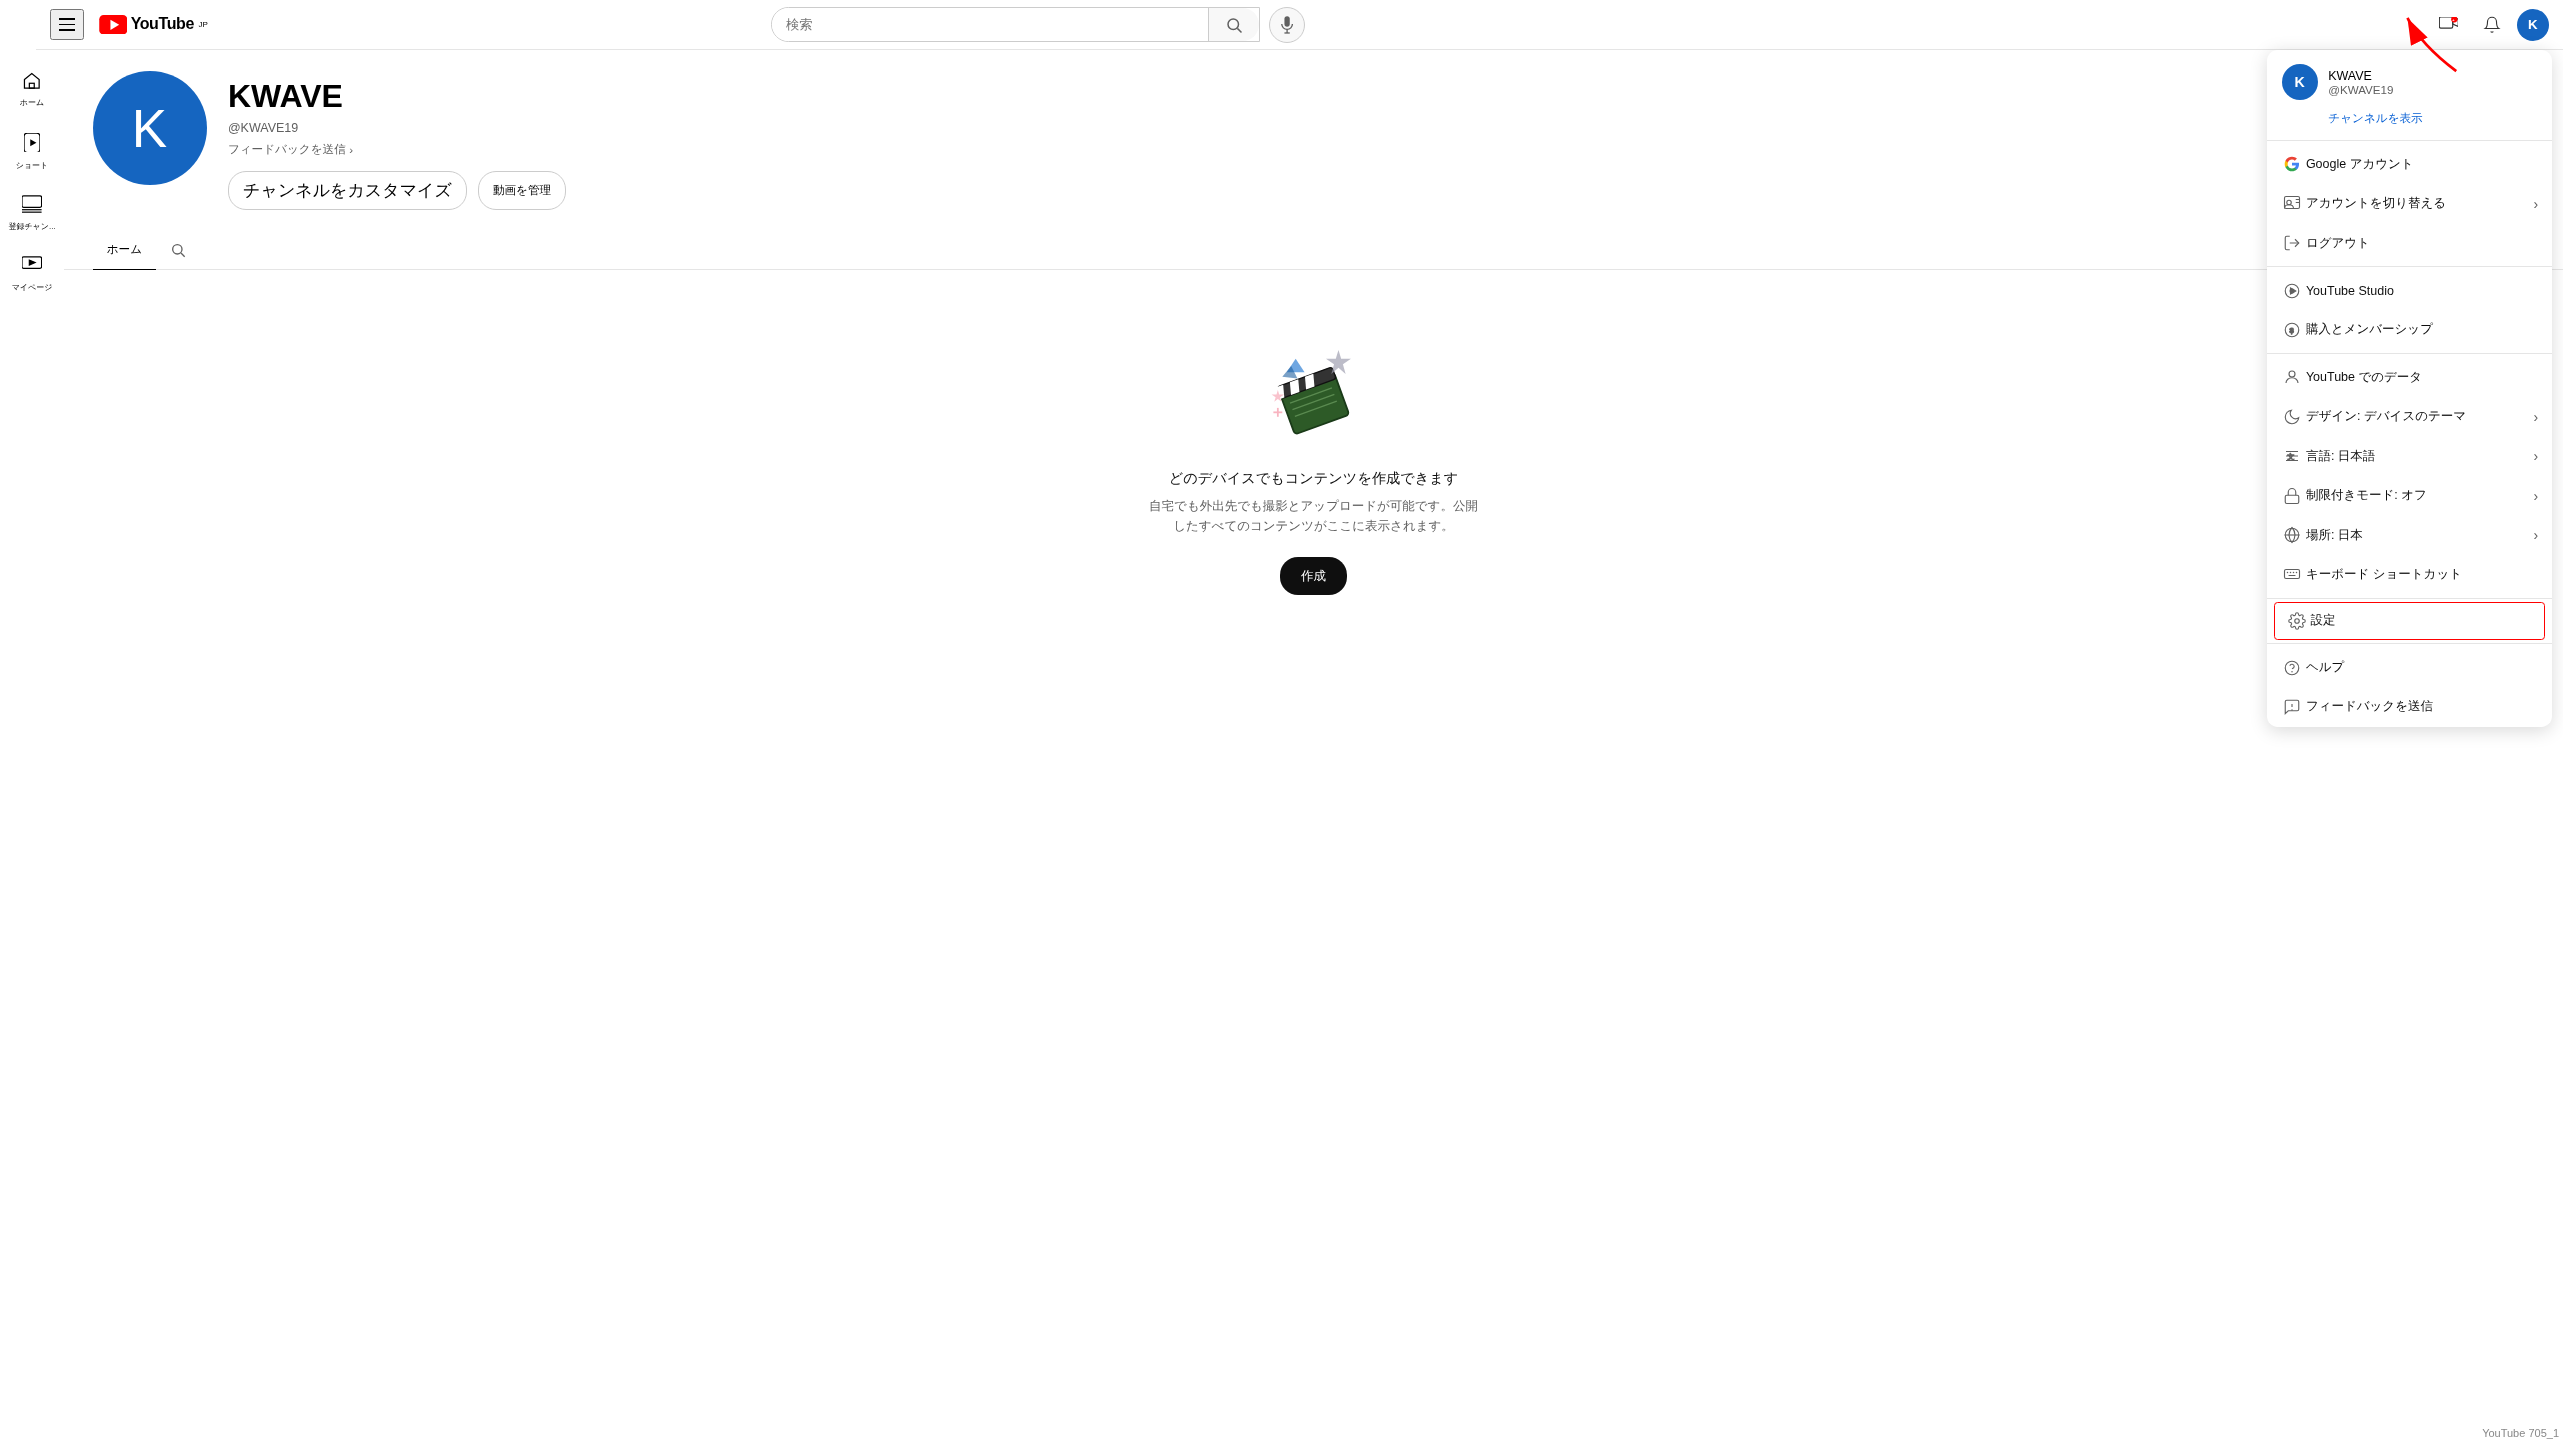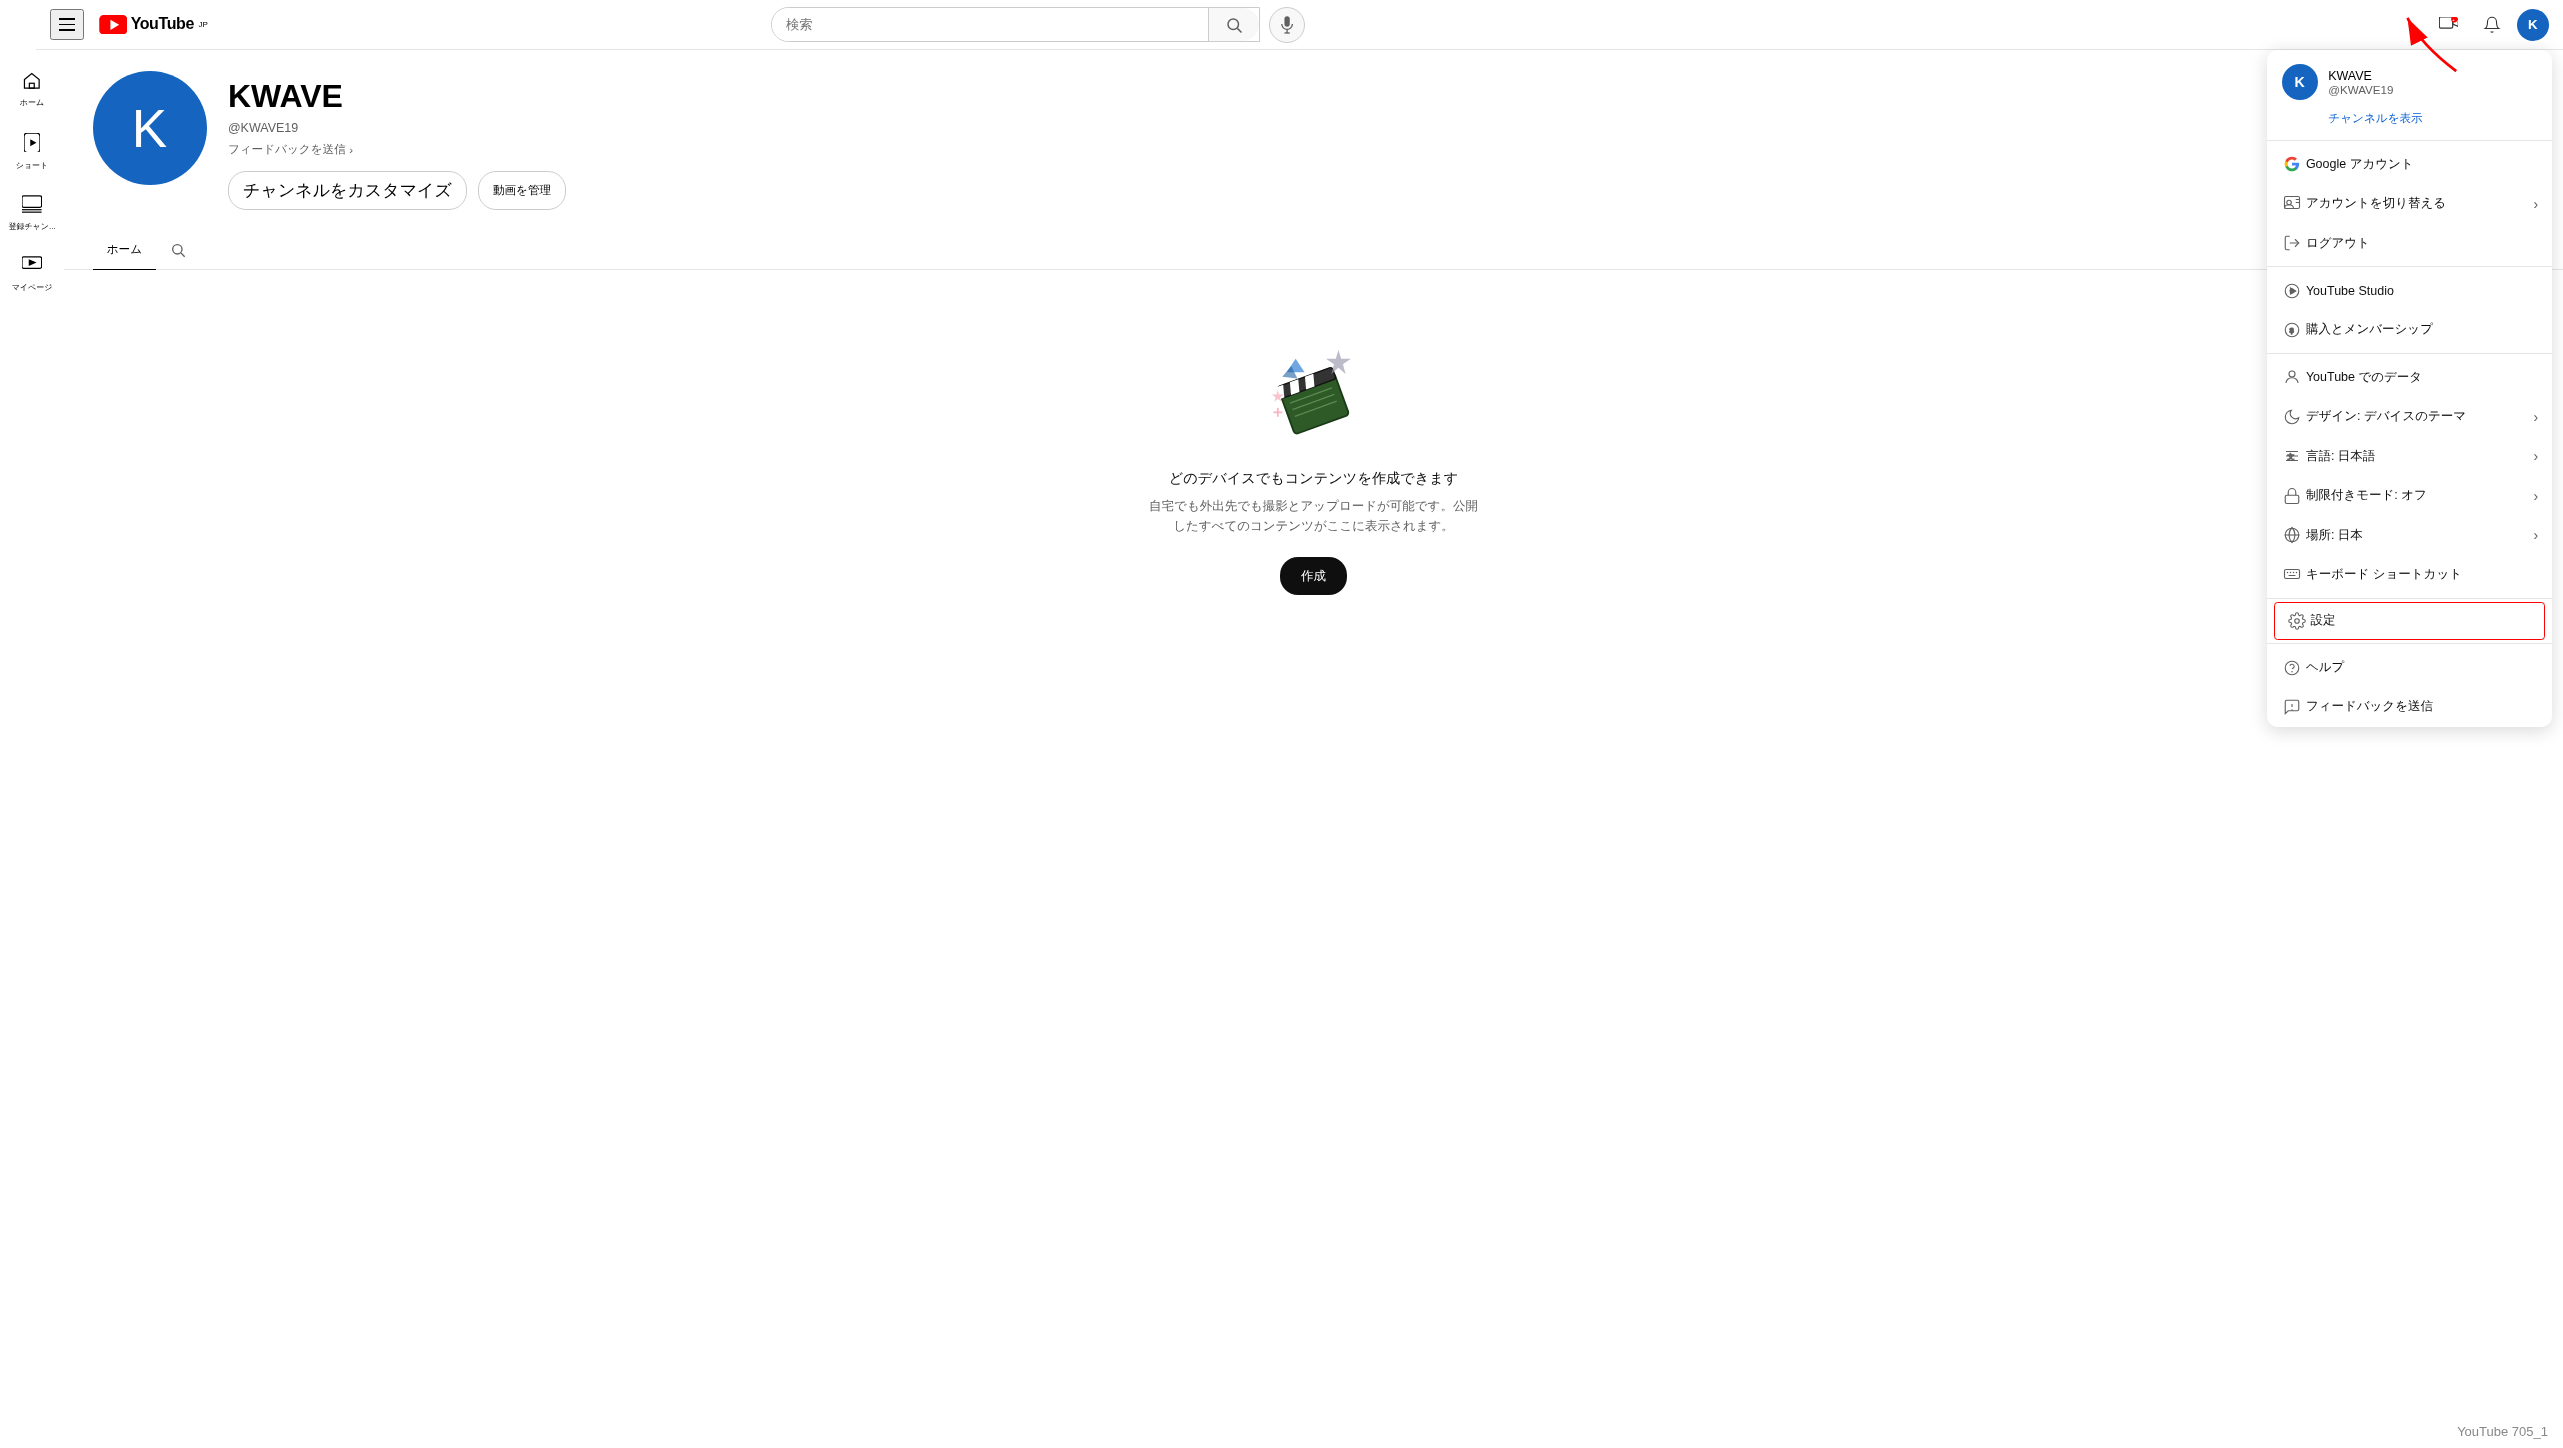--- a/index.html
+++ b/index.html
@@ -653,14 +653,14 @@
   <svg width="71" height="71" viewBox="0 0 80 80">
     <defs>
       <marker id="arrowhead" markerWidth="10" markerHeight="7" refX="10" refY="3.5" orient="auto">
         <polygon points="0 0, 10 3.5, 0 7" fill="#ff0000"></polygon>
       </marker>
     </defs>
     <path d="M60 70 Q20 40 5 10" stroke="#ff0000" stroke-width="3" fill="none" marker-end="url(#arrowhead)"></path>
   </svg>
 </div>
 
-<div style="position:fixed; bottom: 9px; right: 15px; font-size: 13px; color: #888; z-index: 500; pointer-events: none;">YouTube 705_1</div>
+<div style="position:fixed; bottom: 9px; right: 4px; font-size: 11px; color: #888; z-index: 500; pointer-events: none;">YouTube 705_1</div>
 
 
 </body></html>

